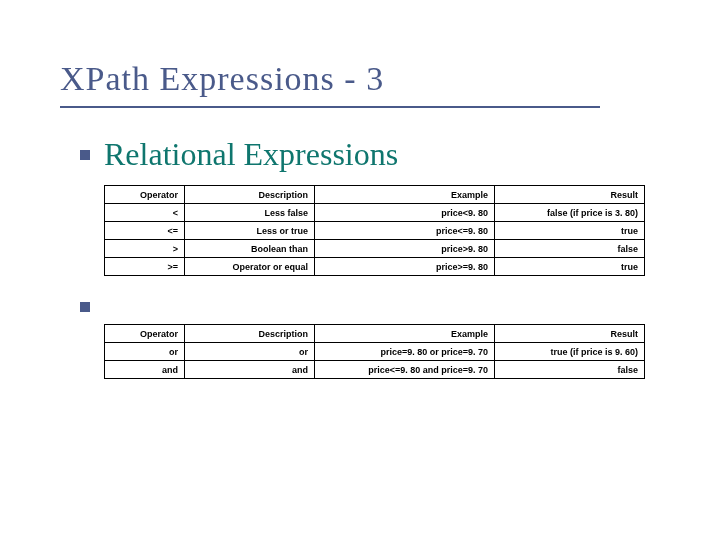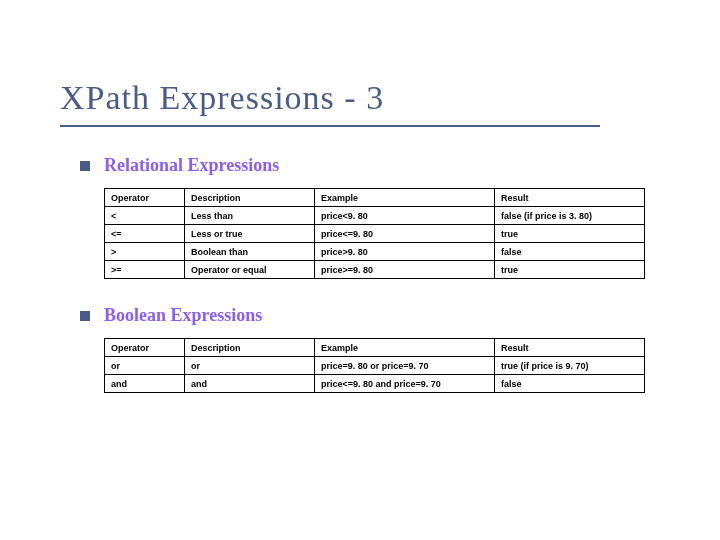--- a/index.html
+++ b/index.html
@@ -6,21 +6,20 @@
   body {
     width: 720px;
     height: 540px;
     background: #fff;
     font-family: Arial, "Helvetica Neue", sans-serif;
     position: relative;
     overflow: hidden;
   }
   .slide {
     padding: 60px 60px 40px 60px;
-    margin-top: 19px;
   }
   .title {
     font-size: 34px;
     font-weight: 400;
     color: #4a5a8a;
     letter-spacing: 1px;
     margin-bottom: 8px;
     font-family: "Times New Roman", serif;
   }
   .underline {
@@ -39,39 +38,39 @@
     margin-bottom: 12px;
   }
   .bullet {
     width: 10px;
     height: 10px;
     background: #4a5a8a;
     margin-right: 14px;
     flex-shrink: 0;
   }
   .section-title {
-    font-size: 18px;
-    font-weight: 700;
-    color: #8b5cf6;
+    font-size: 32px;
+    font-weight: 400;
+    color: #0f766e;
     font-family: "Times New Roman", serif;
   }
   .table-wrap {
     margin-left: 24px;
   }
   table {
     border-collapse: collapse;
     width: 540px;
     table-layout: fixed;
   }
   th, td {
     border: 1px solid #000;
     padding: 3px 6px;
     font-size: 9px;
     font-weight: 700;
-    text-align: left;
+    text-align: right;
     color: #000;
     vertical-align: middle;
     height: 18px;
   }
   col.c1 { width: 80px; }
   col.c2 { width: 130px; }
   col.c3 { width: 180px; }
   col.c4 { width: 150px; }
 </style>
 </head>
@@ -96,21 +95,21 @@
           </colgroup>
         <tbody>
             <tr>
           <th>Operator</th>
           <th>Description</th>
           <th>Example</th>
           <th>Result</th>
         </tr>
         <tr>
           <td>&lt;</td>
-          <td>Less than</td>
+          <td>Less false</td>
           <td>price&lt;9. 80</td>
           <td>false (if price is 3. 80)</td>
         </tr>
         <tr>
           <td>&lt;=</td>
           <td>Less or true</td>
           <td>price&lt;=9. 80</td>
           <td>true</td>
         </tr>
         <tr>
@@ -126,42 +125,41 @@
           <td>true</td>
         </tr>
       </tbody>
         </table>
     </div>
   </div>
 
   <div class="section">
     <div class="section-header">
       <div class="bullet"></div>
-      <div class="section-title">Boolean Expressions</div>
     </div>
     <div class="table-wrap">
       <table>
         <colgroup>
             <col class="c1">
             <col class="c2">
             <col class="c3">
             <col class="c4">
           </colgroup>
         <tbody>
             <tr>
           <th>Operator</th>
           <th>Description</th>
           <th>Example</th>
           <th>Result</th>
         </tr>
         <tr>
           <td>or</td>
           <td>or</td>
           <td>price=9. 80 or price=9. 70</td>
-          <td>true (if price is 9. 70)</td>
+          <td>true (if price is 9. 60)</td>
         </tr>
         <tr>
           <td>and</td>
           <td>and</td>
           <td>price&lt;=9. 80 and price=9. 70</td>
           <td>false</td>
         </tr>
       </tbody>
         </table>
     </div>

